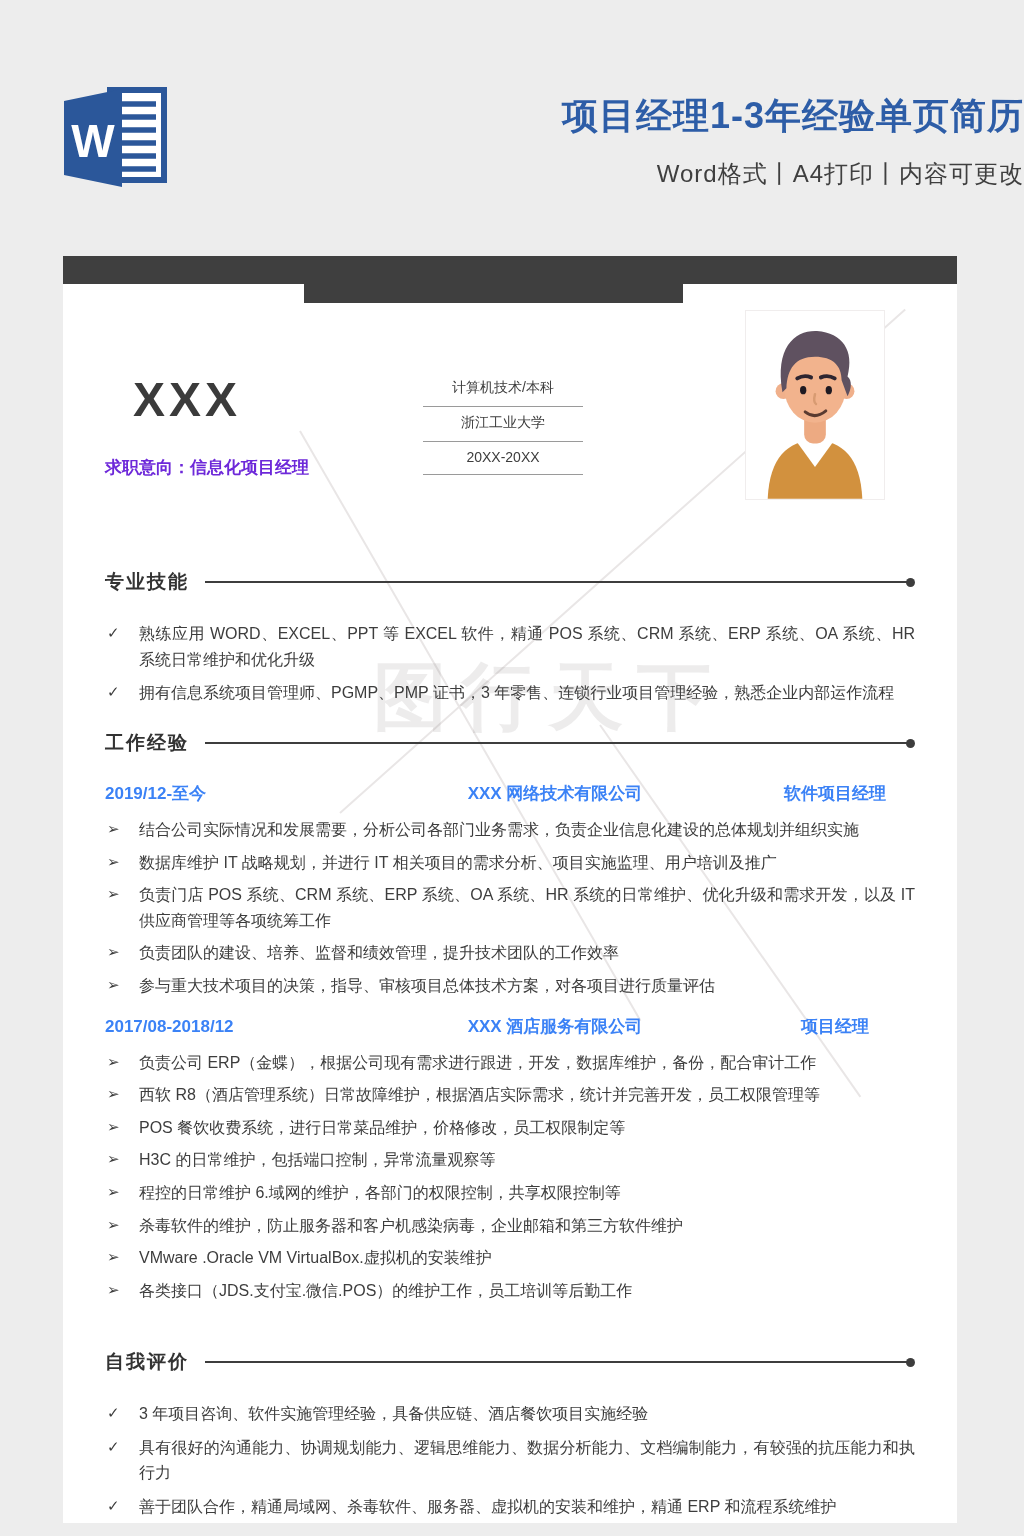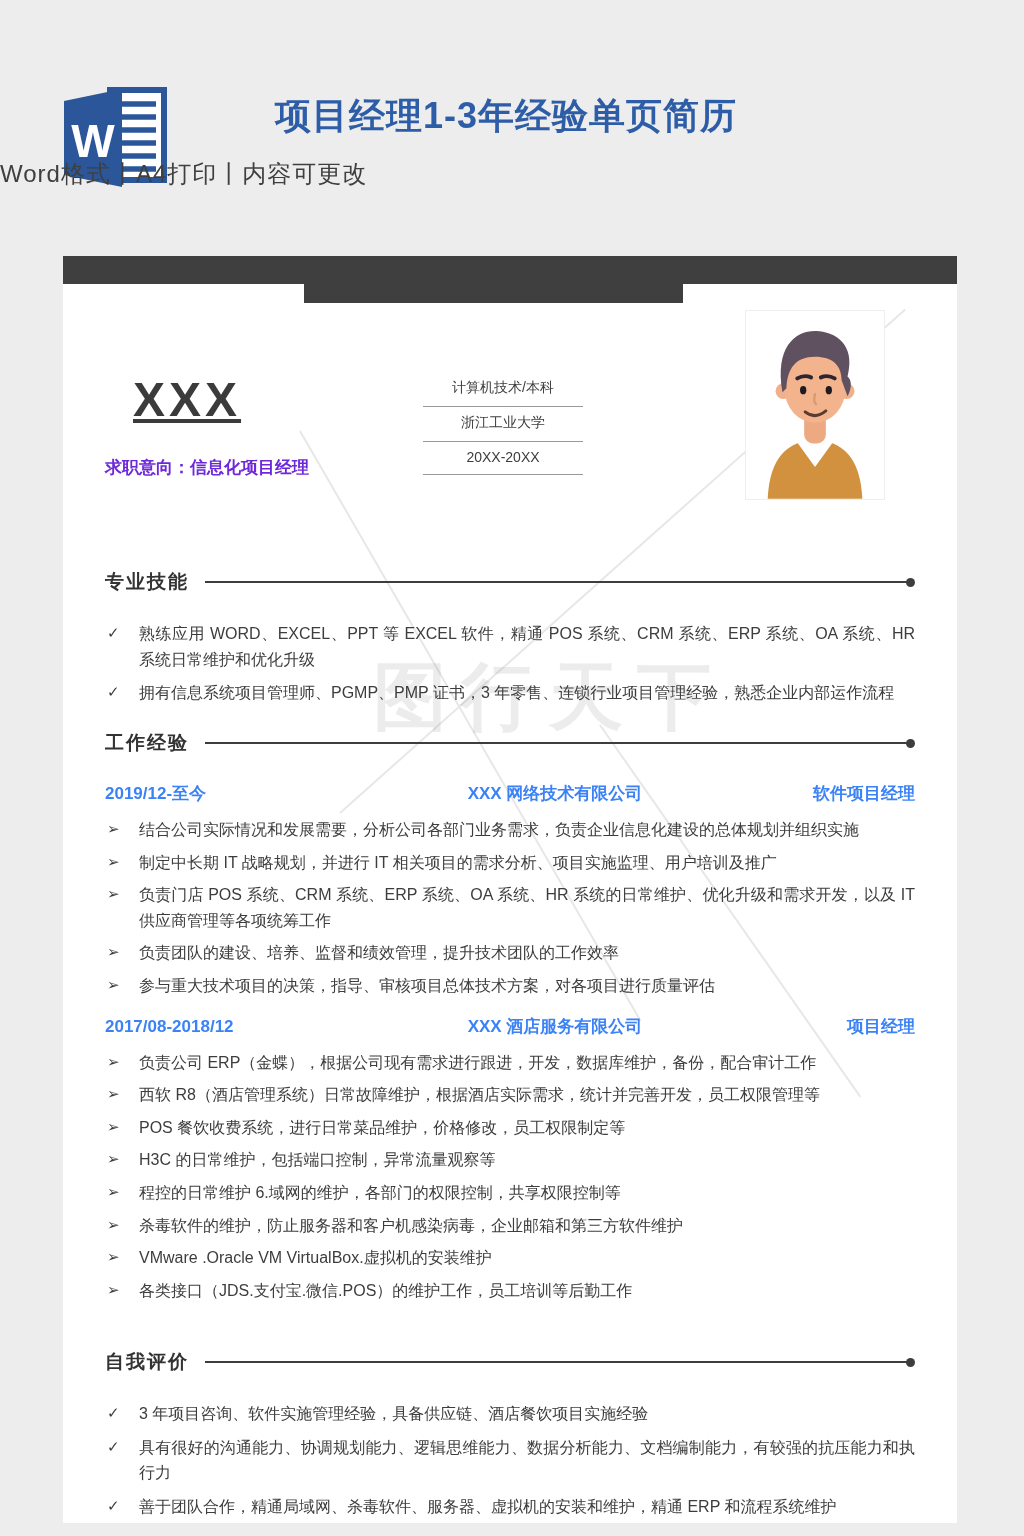--- a/index.html
+++ b/index.html
@@ -6,25 +6,25 @@
   html,body { background:#ededed; }
   body { font-family:"Liberation Sans", sans-serif; }
   .stage {
     position:relative; width:1024px; height:1536px;
     background:#ededed; overflow:hidden; margin:0 auto;
     color:#3d3d3d;
   }
   
   .word-icon { position:absolute; left:58px; top:84px; width:112px; height:108px; }
   .promo-title {
-    position:absolute; top:92px; left:0; right:12px; text-align:center;
+    position:absolute; top:92px; left:0; right:0; text-align:right;
     font-size:36px; font-weight:700; color:#2d5da7; letter-spacing:1px;
   }
   .promo-subtitle {
-    position:absolute; top:158px; left:0; right:0; text-align:left;
+    position:absolute; top:158px; left:0; right:0; text-align:right;
     font-size:24px; font-weight:400; color:#3f3f3f; letter-spacing:1px;
   }
   
   .paper {
     position:absolute; left:63px; top:256px; width:894px; height:1267px;
     background:#ffffff;
   }
   .band { position:absolute; top:0; left:0; width:894px; height:28px; background:#3f3f3f; z-index:3; }
   .band-tab { position:absolute; top:0; left:241px; width:379px; height:47px; background:#3f3f3f; z-index:3; }
   
@@ -33,21 +33,21 @@
   .wm-line.b { left:277px; top:556px; width:757px; transform:rotate(-41.7deg); }
   .wm-line.c { left:537px; top:468px; width:454px; transform:rotate(55deg); }
   .wm-text {
     position:absolute; left:310px; top:392px; z-index:1;
     font-size:74px; font-weight:700; letter-spacing:14px;
     color:rgba(110,100,100,0.12); white-space:nowrap;
   }
   
   .name {
     position:absolute; left:70px; top:116px; z-index:2;
-    font-size:48px; font-weight:700; color:#3b3b3b; letter-spacing:4px;text-decoration:underline;
+    font-size:48px; font-weight:700; color:#3b3b3b; letter-spacing:4px;
   }
   .objective {
     position:absolute; left:42px; top:200px; z-index:2;
     font-size:17px; font-weight:700; color:#6d28d9;
   }
   .edu { position:absolute; left:360px; top:116px; width:160px; z-index:2; }
   .edu-row {
     text-align:center; font-size:14px; color:#3d3d3d;
     padding:7px 0 9px; border-bottom:1px solid #9a9a9a;
   }
@@ -70,21 +70,21 @@
     position:relative; padding-left:34px; margin-bottom:8px;
     font-size:16px; line-height:1.6; color:#3d3d3d; text-align:justify;
   }
   ul.arrow li { margin-bottom:7px; }
   .marker { position:absolute; left:2px; top:0; font-size:15px; color:#3d3d3d; }
   
   .job-head { display:flex; align-items:baseline; font-size:17px; font-weight:700; color:#3b82f6; margin:0 0 12px 0; }
   .job-head.second { margin-top:16px; }
   .job-period  { flex:0 0 250px; }
   .job-company { flex:1; text-align:center; }
-  .job-role    { flex:0 0 160px; text-align:right; }
+  .job-role    { flex:0 0 160px; text-align:center; }
 </style>
 </head>
 <body>
 
 <div class="stage">
 
   <div class="word-icon">
     <svg viewBox="0 0 112 108" xmlns="http://www.w3.org/2000/svg">
       <rect x="52" y="6" width="54" height="90" fill="#ffffff" stroke="#2b579a" stroke-width="6"></rect>
       <g stroke="#2b579a" stroke-width="5.5">
@@ -157,21 +157,21 @@
         <span class="sec-dot"></span>
       </div>
 
       <div class="job-head">
         <span class="job-period">2019/12-至今</span>
         <span class="job-company">XXX 网络技术有限公司</span>
         <span class="job-role">软件项目经理</span>
       </div>
       <ul class="blist arrow">
         <li><span class="marker">➢</span><span>结合公司实际情况和发展需要，分析公司各部门业务需求，负责企业信息化建设的总体规划并组织实施</span></li>
-        <li><span class="marker">➢</span><span>制定中长期 IT 战略规划，并进行 IT 相关项目的需求分析、项目实施监理、用户培训及推广</span></li>
+        <li><span class="marker">➢</span><span>数据库维护 IT 战略规划，并进行 IT 相关项目的需求分析、项目实施监理、用户培训及推广</span></li>
         <li><span class="marker">➢</span><span>负责门店 POS 系统、CRM 系统、ERP 系统、OA 系统、HR 系统的日常维护、优化升级和需求开发，以及 IT 供应商管理等各项统筹工作</span></li>
         <li><span class="marker">➢</span><span>负责团队的建设、培养、监督和绩效管理，提升技术团队的工作效率</span></li>
         <li><span class="marker">➢</span><span>参与重大技术项目的决策，指导、审核项目总体技术方案，对各项目进行质量评估</span></li>
       </ul>
 
       <div class="job-head second">
         <span class="job-period">2017/08-2018/12</span>
         <span class="job-company">XXX 酒店服务有限公司</span>
         <span class="job-role">项目经理</span>
       </div>

